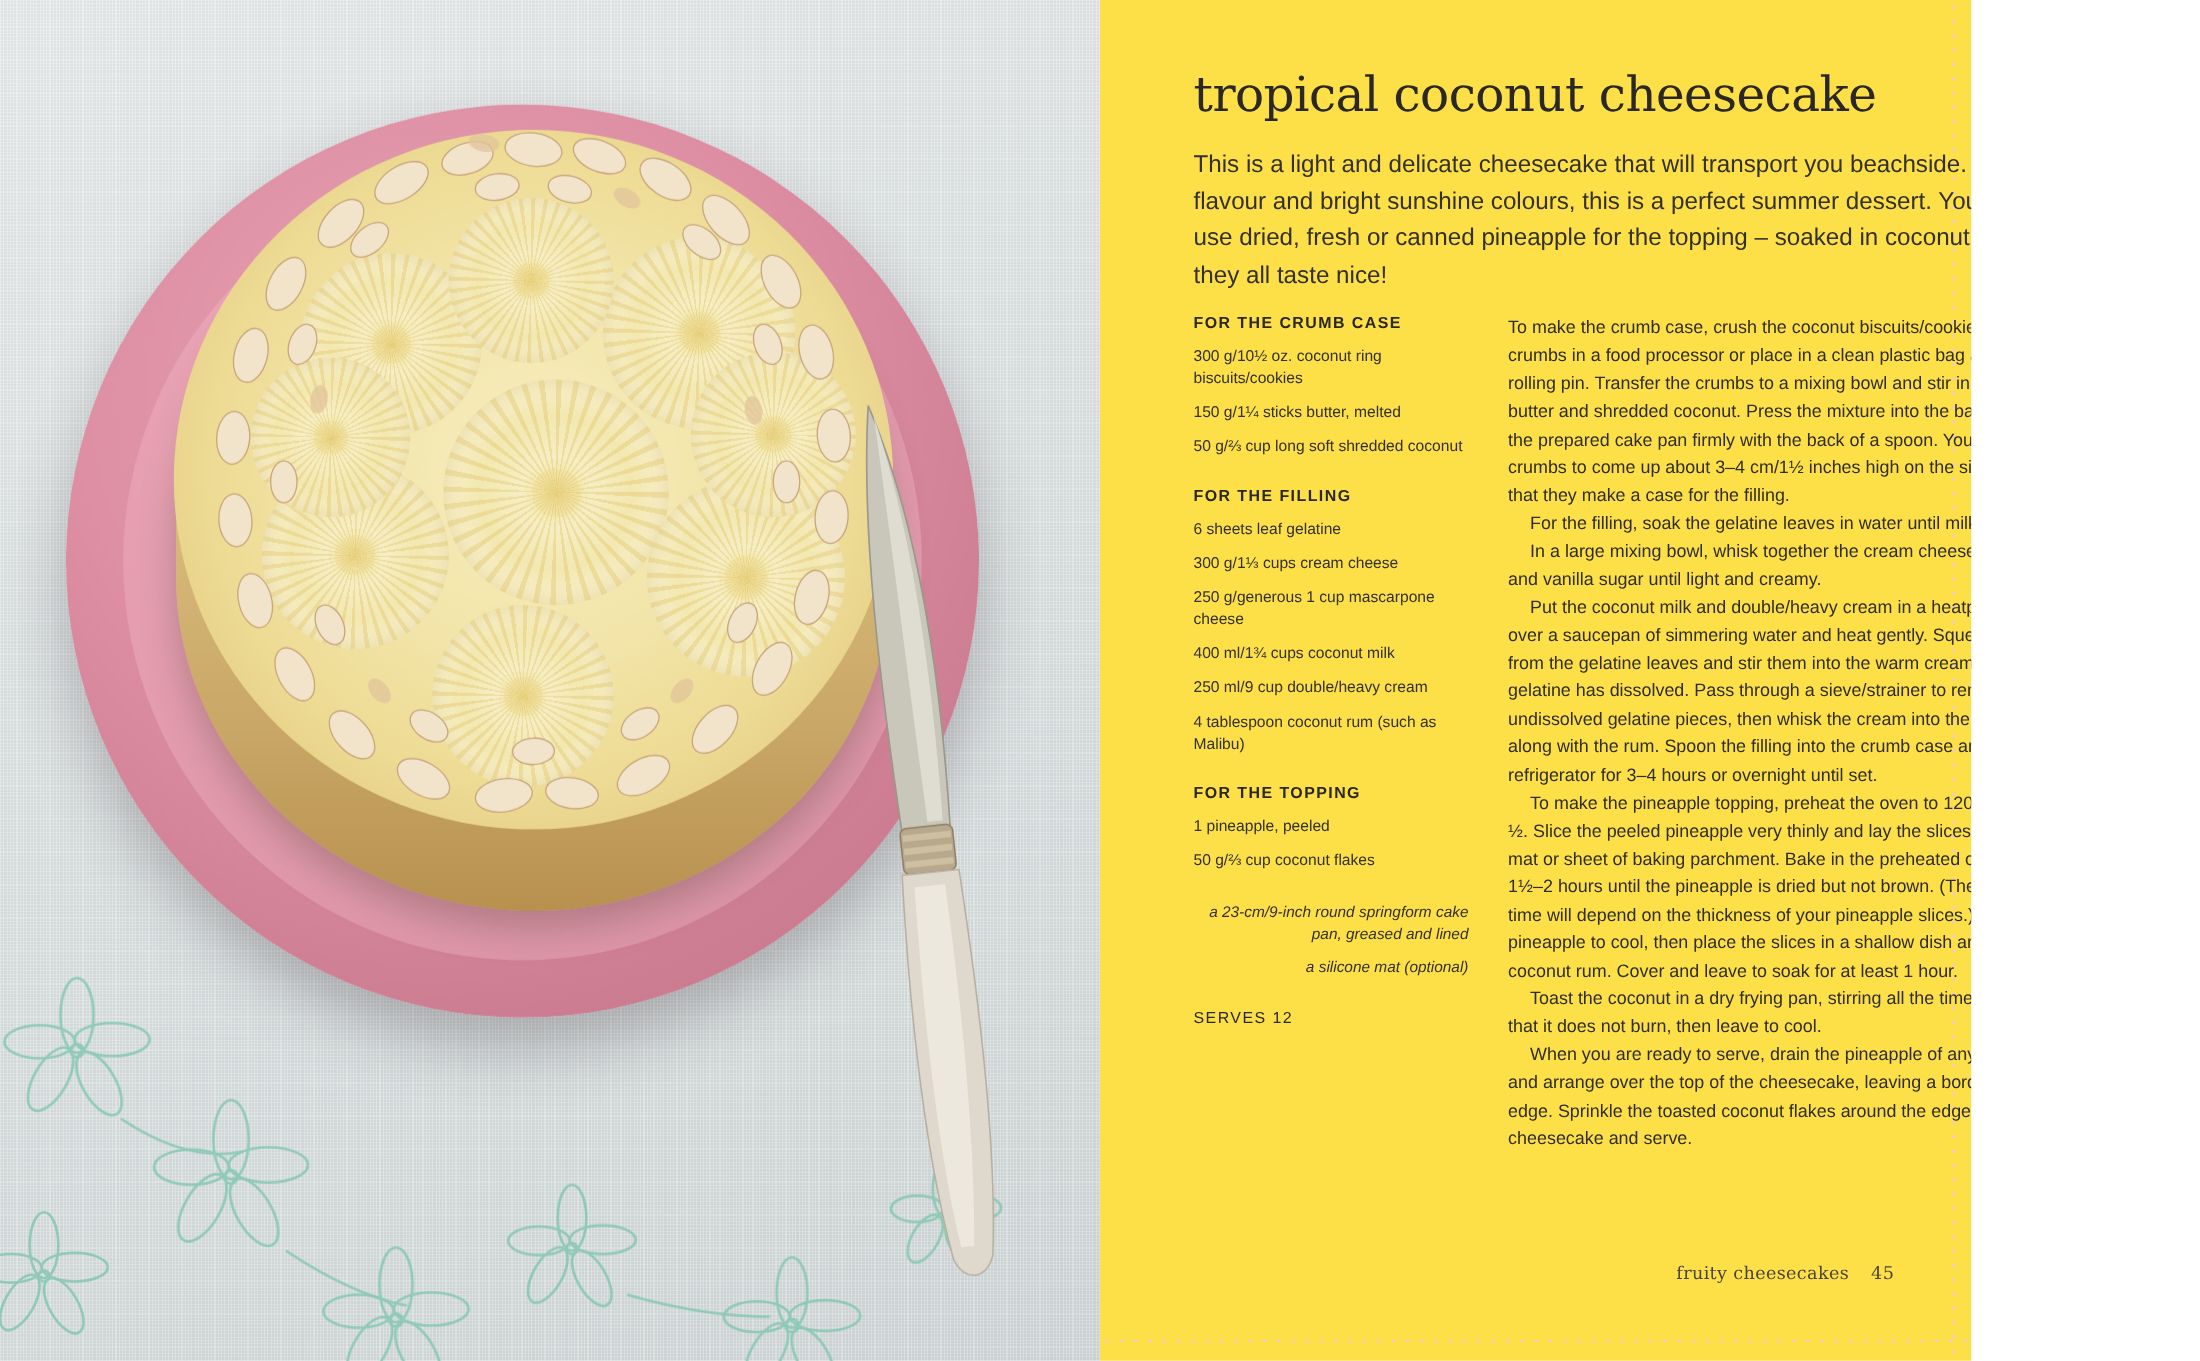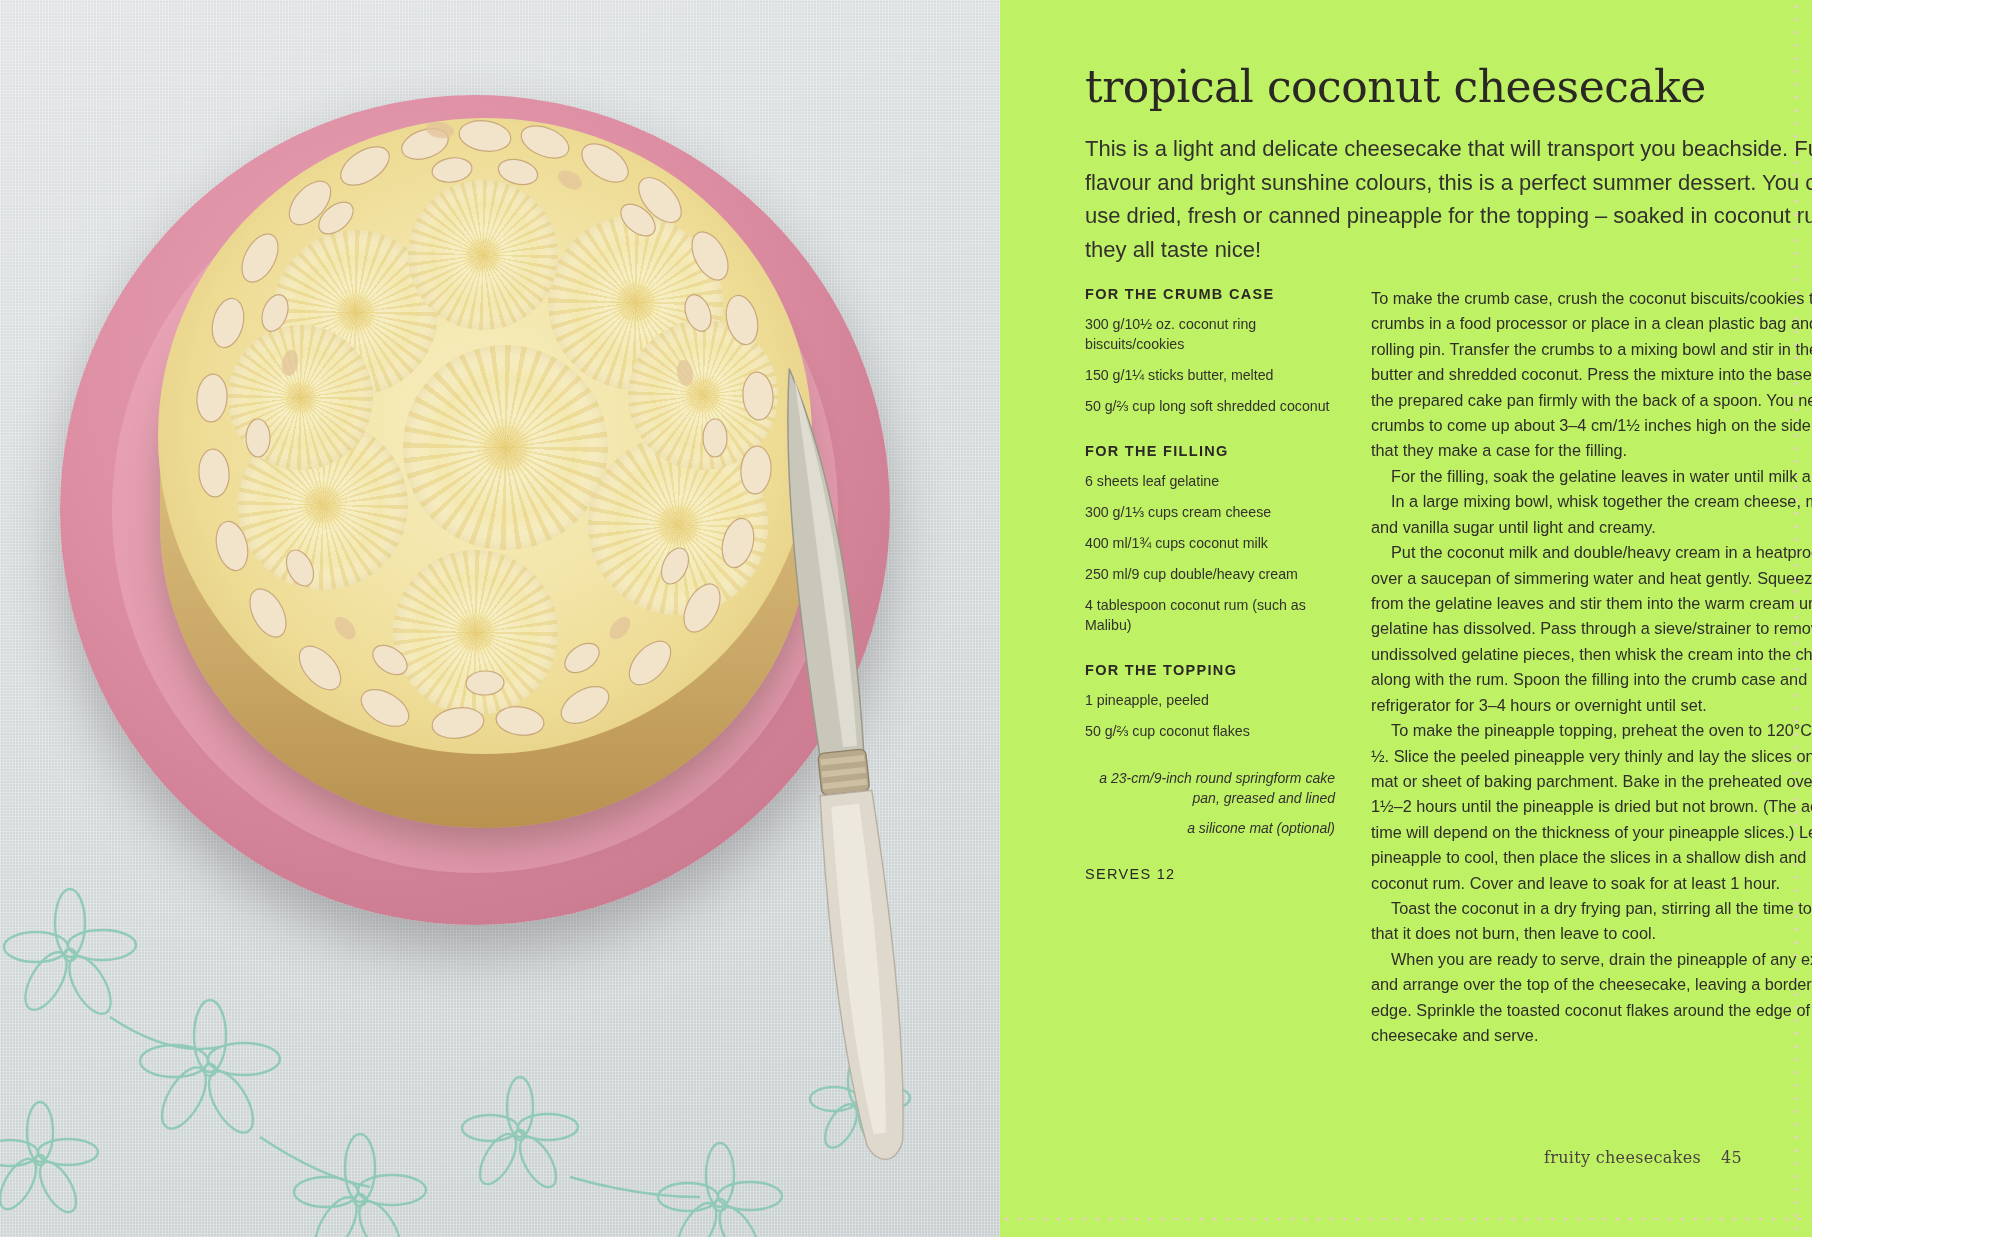--- a/index.html
+++ b/index.html
@@ -143,23 +143,22 @@
   
   .coconut-ring { position: absolute; inset: 0; }
   
   .knife { position: absolute; left: 735px; top: 355px; width: 220px; height: 820px; }
 
   
   .text-page {
     position: relative;
     width: 792px;
     height: 1237px;
-    background: #bef264;
+    background: #fde047;
     overflow: hidden;
-    padding-left: 20px;
   }
   .page-dots-right, .page-dots-bottom {
     position: absolute;
     pointer-events: none;
   }
   .page-dots-right {
     top: 0; right: 14px; width: 4px; height: 1237px;
     background-image: radial-gradient(circle, #f2c9d0 1.4px, rgba(0,0,0,0) 1.6px);
     background-size: 4px 13px;
   }
@@ -440,20 +439,21 @@
         <div class="col-ingredients">
 
           <h2 class="ing-head">FOR THE CRUMB CASE</h2>
           <p class="ing-item">300 g/10½ oz. coconut ring biscuits/cookies</p>
           <p class="ing-item">150 g/1¼ sticks butter, melted</p>
           <p class="ing-item">50 g/⅔ cup long soft shredded coconut</p>
 
           <h2 class="ing-head spaced">FOR THE FILLING</h2>
           <p class="ing-item">6 sheets leaf gelatine</p>
           <p class="ing-item">300 g/1⅓ cups cream cheese</p>
+          <p class="ing-item">250 g/generous 1 cup mascarpone cheese</p>
           <p class="ing-item">400 ml/1¾ cups coconut milk</p>
           <p class="ing-item">250 ml/9 cup double/heavy cream</p>
           <p class="ing-item">4 tablespoon coconut rum (such as Malibu)</p>
 
           <h2 class="ing-head spaced">FOR THE TOPPING</h2>
           <p class="ing-item">1 pineapple, peeled</p>
           <p class="ing-item">50 g/⅔ cup coconut flakes</p>
 
           <p class="note first">a 23-cm/9-inch round springform cake pan, greased and lined</p>
           <p class="note">a silicone mat (optional)</p>

